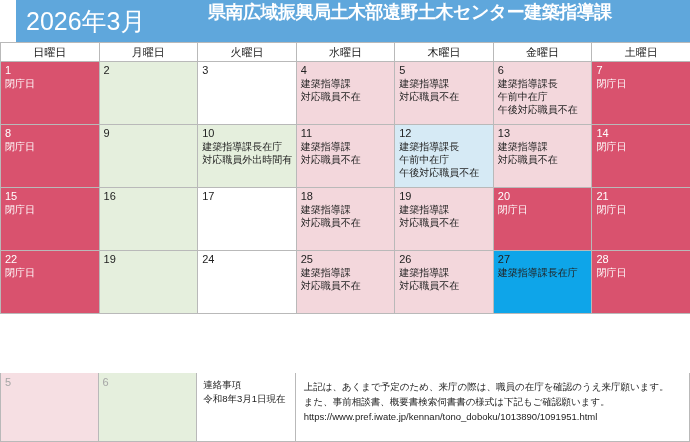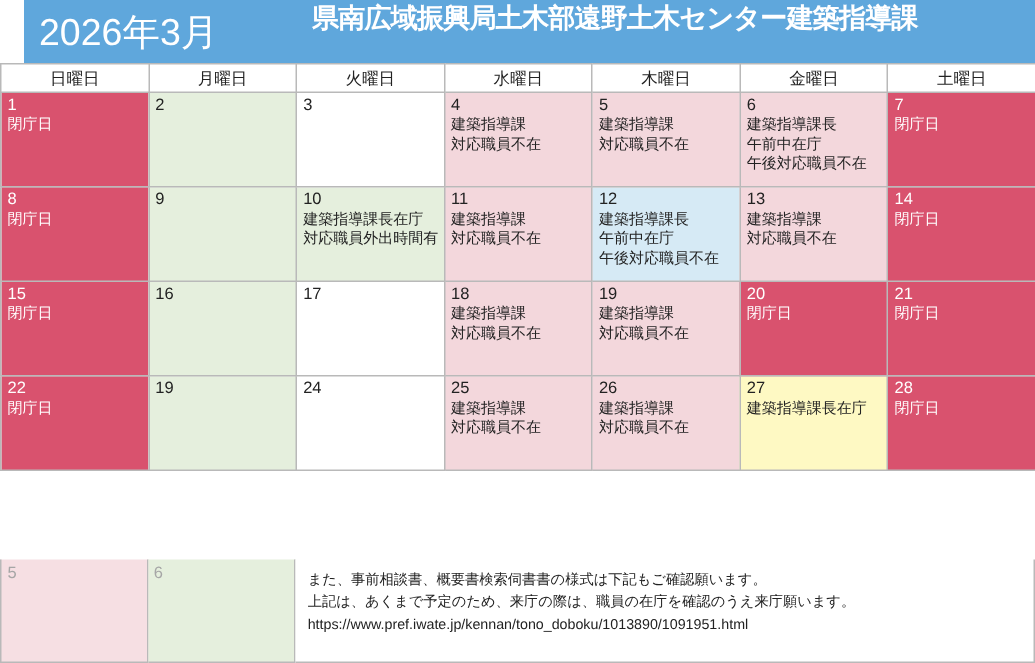--- a/index.html
+++ b/index.html
@@ -88,21 +88,21 @@
     line-height: 1.32;
     white-space: nowrap;
   }
   
   .bg-pink   { background: #d9526e; color: #ffffff; }
   .bg-pink .daynum, .bg-pink .note { color: #ffffff; }
   .bg-green  { background: #e5efdd; }
   .bg-white  { background: #ffffff; }
   .bg-blue   { background: #d6eaf5; margin-top: 32px; }
   .bg-palepink { background: #f3d7dc; }
-  .bg-paleblue { background: #fef9c3; margin-top: 44px; }
+  .bg-paleblue { background: #0ea5e9; margin-top: 44px; }
   .muted .daynum { color: #a6a6a6; }
   
   .footer {
     position: absolute;
     left: 0; top: 373px;
     width: 690px; height: 69px;
     display: flex;
   }
   .footer-col-a {
     width: 98.57px;
@@ -308,20 +308,24 @@
       </tbody>
   </table>
 
   <div class="footer">
     <div class="footer-col-a">
       <span class="daynum">5</span>
     </div>
     <div class="footer-col-b">
       <span class="daynum">6</span>
     </div>
+    <div class="footer-col-c">
+      <div>連絡事項</div>
+      <div>令和8年3月1日現在</div>
+    </div>
     <div class="footer-col-d">
+      <div>上記は、あくまで予定のため、来庁の際は、職員の在庁を確認のうえ来庁願います。</div>
       <div>また、事前相談書、概要書検索伺書書の様式は下記もご確認願います。</div>
-      <div>上記は、あくまで予定のため、来庁の際は、職員の在庁を確認のうえ来庁願います。</div>
       <div>https://www.pref.iwate.jp/kennan/tono_doboku/1013890/1091951.html</div>
     </div>
   </div>
 
 </div>
 
 </body></html>

